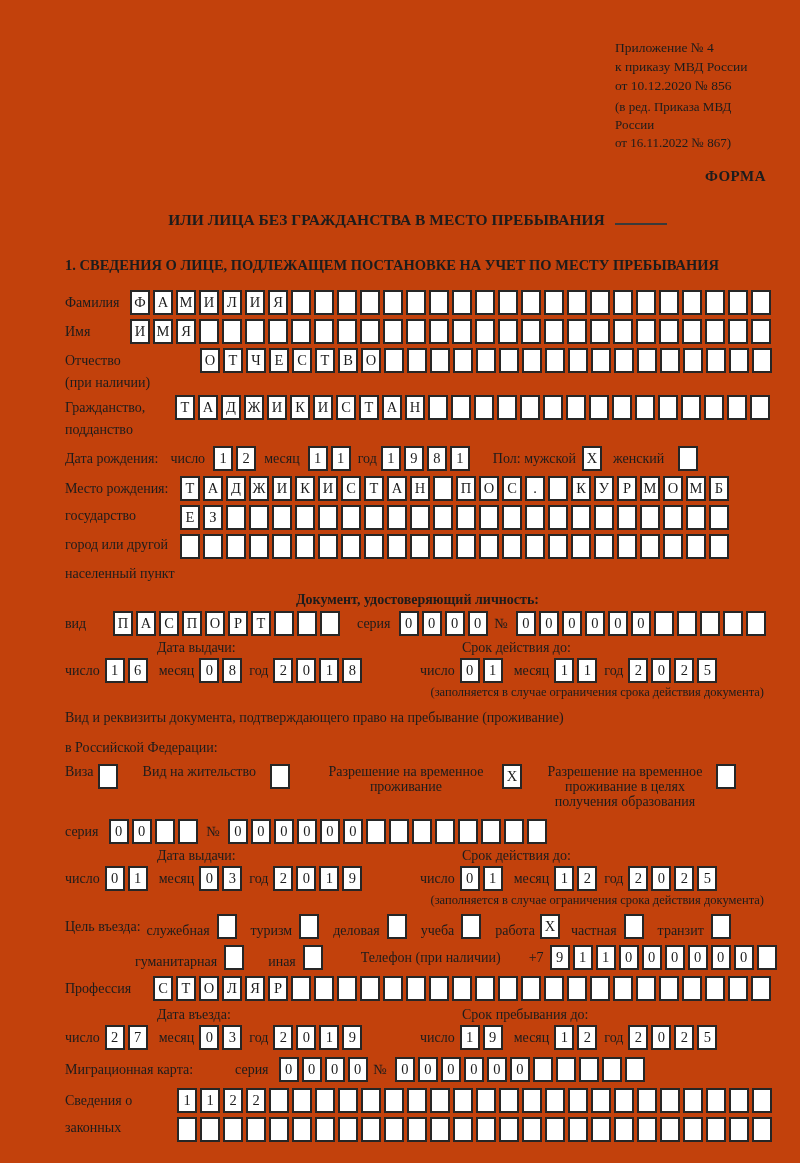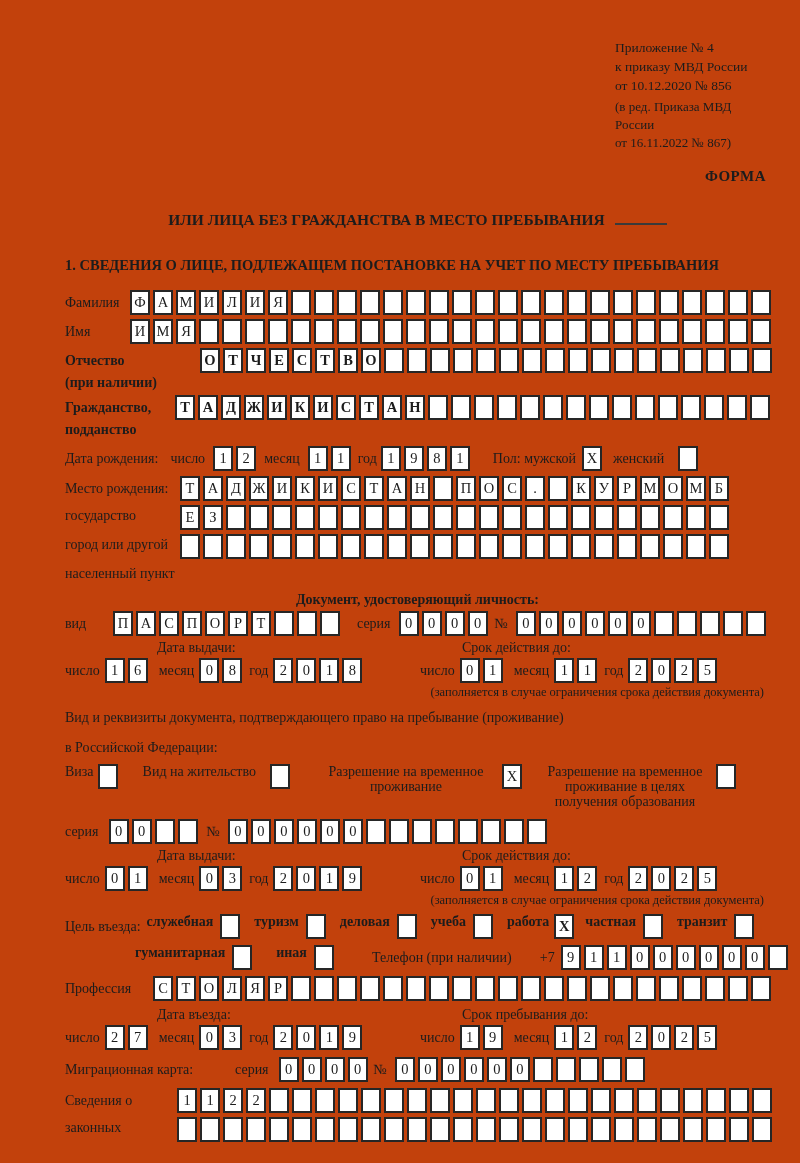--- a/index.html
+++ b/index.html
@@ -17,21 +17,21 @@
   .appendix .sub { font-size: 13px; line-height: 18px; }
   .appendix .sub.first { margin-top: 3px; }
   .forma { text-align: right; font-weight: bold; font-size: 15px; margin-top: 16px; padding-right: 4px; letter-spacing: .5px; }
   
   .title { text-align: center; font-weight: bold; font-size: 15.5px; margin-top: 24px; line-height: 22px; }
   .blank-line { display: inline-block; width: 52px; height: 13px; border-bottom: 2.5px solid #3a3a3a; margin-left: 10px; }
   .section-heading { font-weight: bold; font-size: 14.5px; margin-top: 26px; }
   
   .rows { margin-top: 16px; }
   .frow { display: flex; align-items: center; margin-bottom: 4px; }
-  .frow.tight { margin-bottom: 2px; font-weight: bold; }
+  .frow.tight { margin-bottom: 2px; }
   .lbl { font-size: 14px; flex-shrink: 0; }
   .lbl-col { font-size: 14px; line-height: 20px; flex-shrink: 0; }
   .lbl-col .l1 { line-height: 25px; }
   .cells { white-space: nowrap; }
   .cell {
     display: inline-block; width: 20px; height: 25px;
     border: 2px solid #262626; margin-right: 3px;
     text-align: center; font-size: 14.5px; line-height: 21px;
     vertical-align: middle; background: #fff;
   }
@@ -47,21 +47,21 @@
   .date-row .lbl { margin-right: 5px; }
   .note { font-size: 12.5px; text-align: right; padding-right: 6px; margin-bottom: 6px; margin-top: 1px; }
   
   .opts { display: flex; align-items: flex-start; margin-top: 4px; margin-bottom: 10px; }
   .opt { display: flex; align-items: flex-start; }
   .opt .olbl { font-size: 14px; }
   .opt .olbl.center { text-align: center; line-height: 15px; }
   .opt .cell { margin-left: 7px; flex-shrink: 0; }
   
   .purpose { display: flex; align-items: center; margin-bottom: 6px; flex-wrap: nowrap; }
-  .purpose .pair { display: flex; align-items: flex-start; margin-right: 11px; font-weight: bold; }
+  .purpose .pair { display: flex; align-items: flex-end; margin-right: 11px; }
   .purpose .pair .cell { margin-left: 7px; }
   .intro { font-size: 14px; line-height: 24px; margin-top: 6px; }
   .doc-heading { text-align: center; font-weight: bold; font-size: 14px; margin: 4px 0 3px 0; }
 </style>
 </head>
 <body>
 
 <div class="page">
 
   <div class="appendix">

